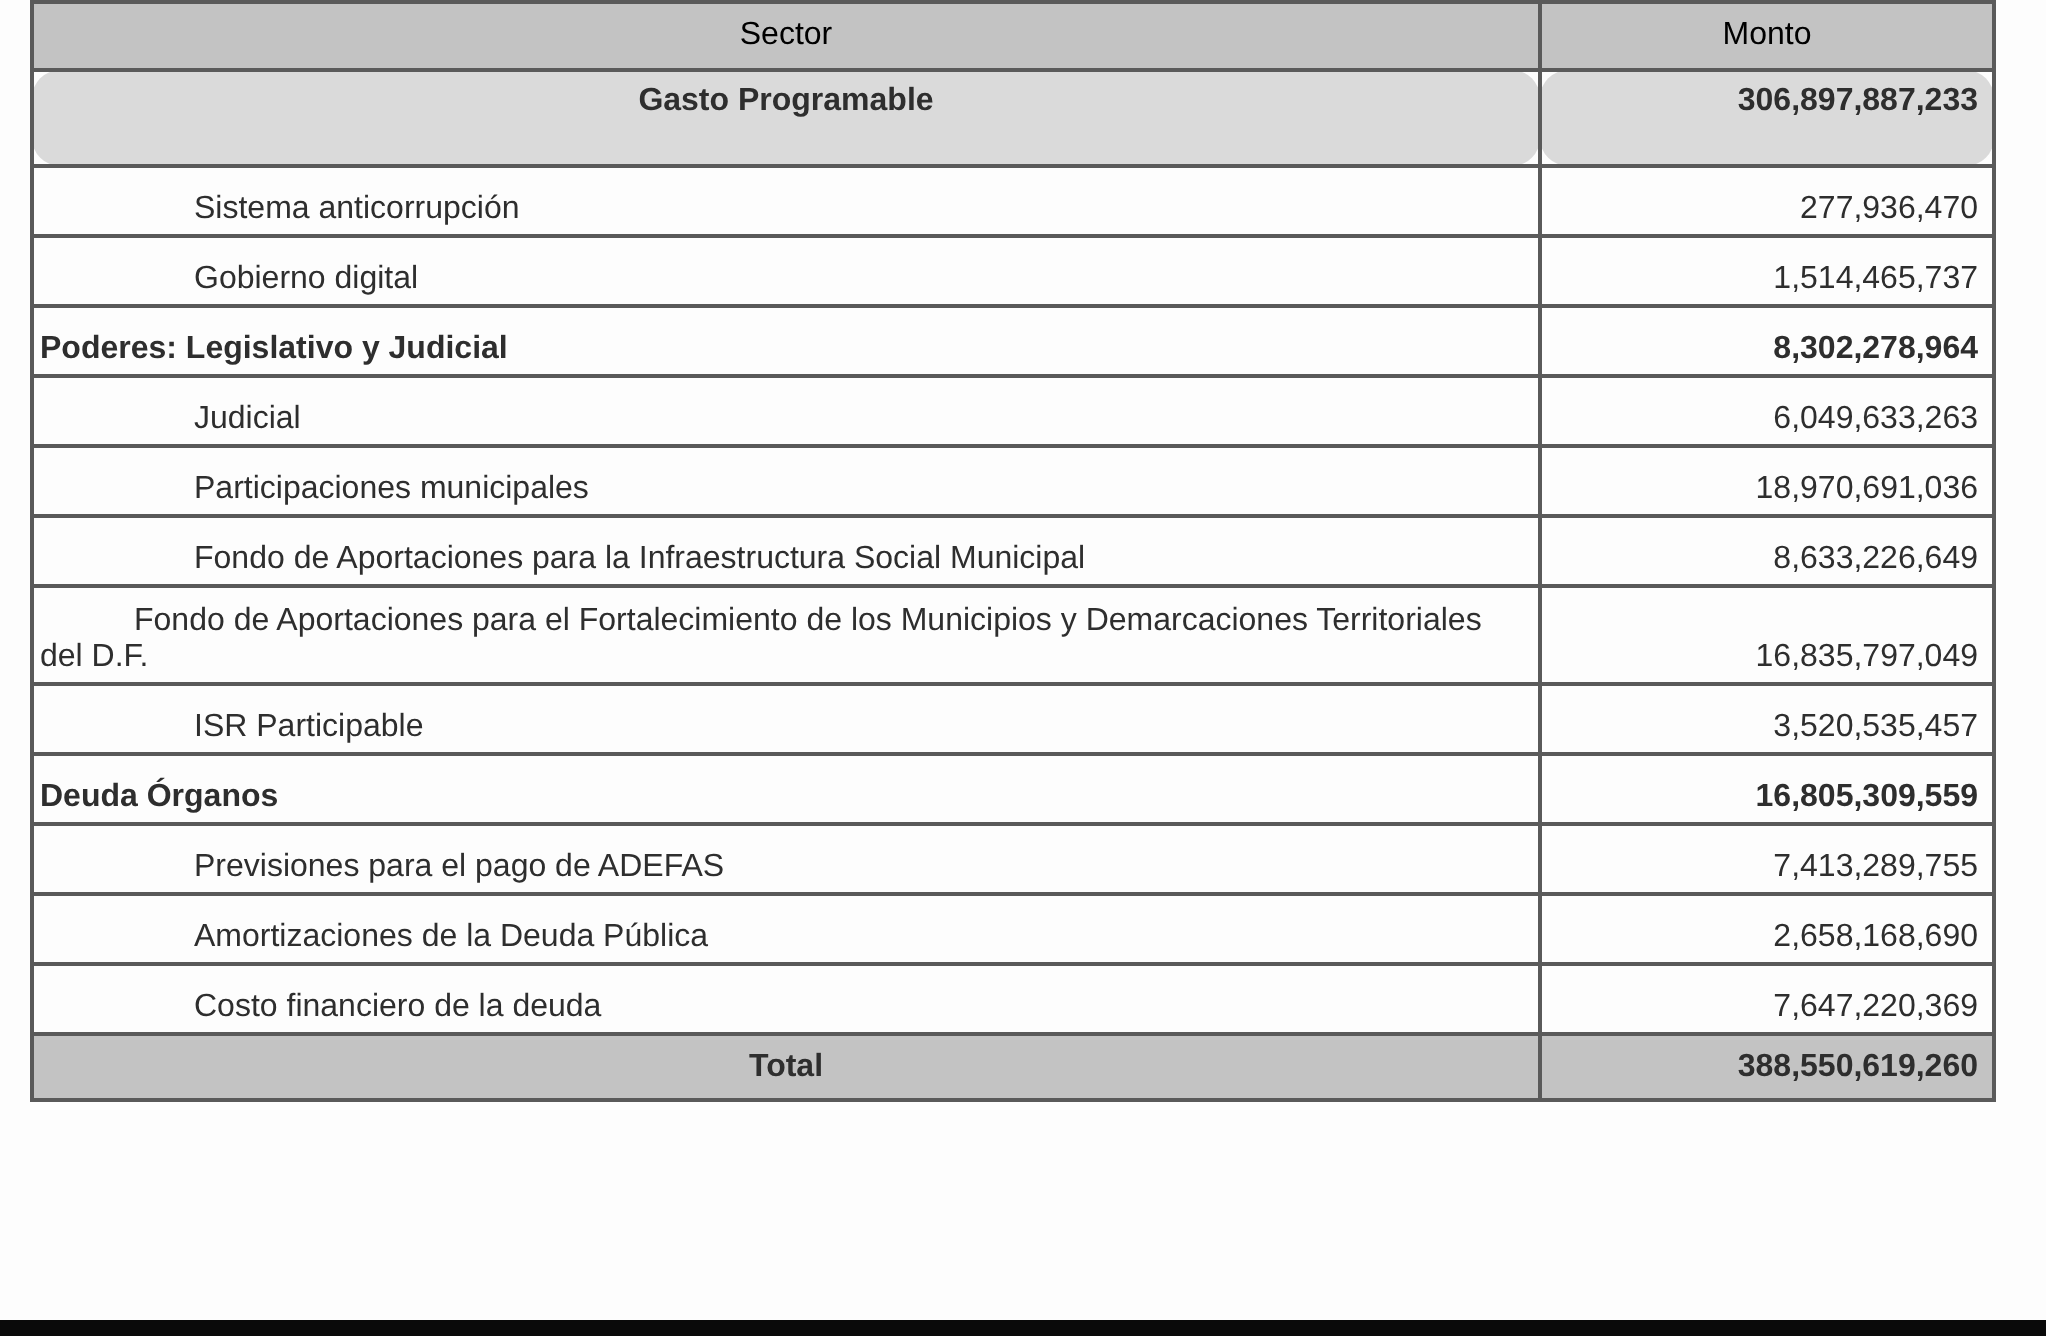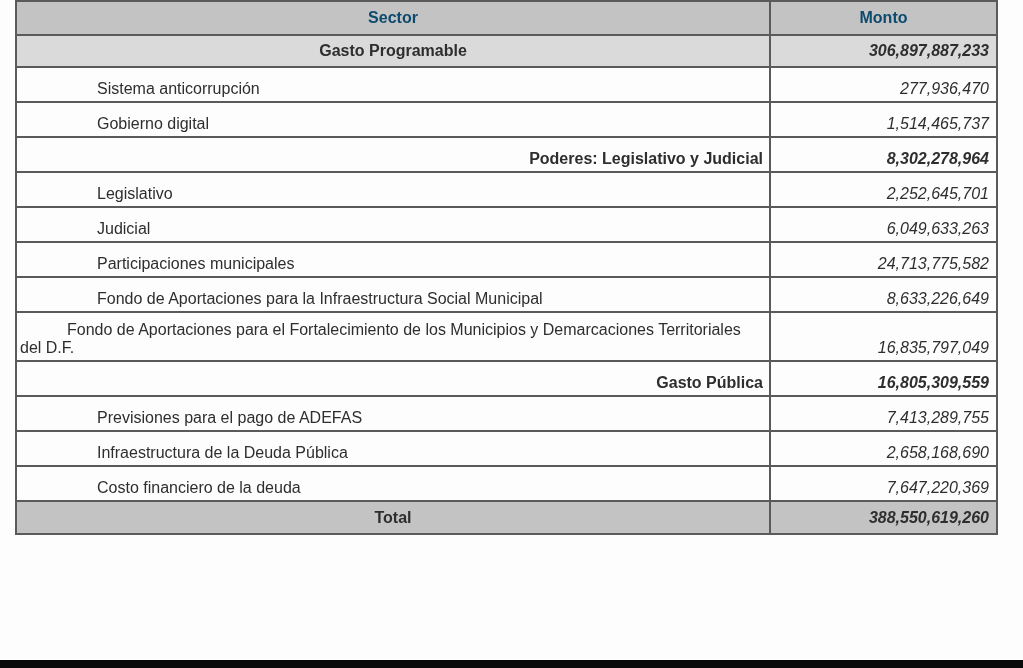--- a/index.html
+++ b/index.html
@@ -24,36 +24,37 @@
   td, th {
     border: 2px solid #5a5a5a;
     padding: 0 6px 0 6px;
     height: 30px;
     vertical-align: bottom;
     line-height: 18px;
     padding-bottom: 3px;
   }
   th {
     background: #c3c3c3;
-    font-weight: bold;
-    color: #0c4a6e;
+    font-weight: normal;
+    color: #000000;
     height: 32px;
     vertical-align: middle;
     padding-bottom: 0;
   }
-  td.num { text-align: right; padding-right: 7px; font-style: italic; }
+  td.num { text-align: right; padding-right: 7px; }
   tr.group td {
     background: #dadada;
     font-weight: bold;
     vertical-align: middle;
-    padding-bottom: 0;
+    padding-bottom: 16px;
     height: 30px;
+    border-radius: 14px;
   }
   tr.group td.label { text-align: center; }
-  tr.section td { font-weight: bold; text-align: right; }
+  tr.section td { font-weight: bold; }
   tr.section td.label { padding-left: 3px; }
   tr.item td.label { padding-left: 80px; }
   tr.item.wrap td.label { padding-left: 3px; text-indent: 47px; line-height: 18px; height: 44px; }
   tr.total td {
     background: #c3c3c3;
     font-weight: bold;
     vertical-align: middle;
     padding-bottom: 0;
     height: 31px;
   }
@@ -89,49 +90,49 @@
       </tr>
       <tr class="item">
         <td class="label">Gobierno digital</td>
         <td class="num">1,514,465,737</td>
       </tr>
       <tr class="section">
         <td class="label">Poderes: Legislativo y Judicial</td>
         <td class="num">8,302,278,964</td>
       </tr>
       <tr class="item">
-        <td class="label">Legislativo</td>
-        <td class="num">2,252,645,701</td>
-      </tr>
-      <tr class="item">
         <td class="label">Judicial</td>
         <td class="num">6,049,633,263</td>
       </tr>
       <tr class="item">
         <td class="label">Participaciones municipales</td>
-        <td class="num">24,713,775,582</td>
+        <td class="num">18,970,691,036</td>
       </tr>
       <tr class="item">
         <td class="label">Fondo de Aportaciones para la Infraestructura Social Municipal</td>
         <td class="num">8,633,226,649</td>
       </tr>
       <tr class="item wrap">
         <td class="label">Fondo de Aportaciones para el Fortalecimiento de los Municipios y Demarcaciones Territoriales del D.F.</td>
         <td class="num">16,835,797,049</td>
       </tr>
+      <tr class="item">
+        <td class="label">ISR Participable</td>
+        <td class="num">3,520,535,457</td>
+      </tr>
       <tr class="section">
-        <td class="label">Gasto Pública</td>
+        <td class="label">Deuda Órganos</td>
         <td class="num">16,805,309,559</td>
       </tr>
       <tr class="item">
         <td class="label">Previsiones para el pago de ADEFAS</td>
         <td class="num">7,413,289,755</td>
       </tr>
       <tr class="item">
-        <td class="label">Infraestructura de la Deuda Pública</td>
+        <td class="label">Amortizaciones de la Deuda Pública</td>
         <td class="num">2,658,168,690</td>
       </tr>
       <tr class="item">
         <td class="label">Costo financiero de la deuda</td>
         <td class="num">7,647,220,369</td>
       </tr>
       <tr class="total">
         <td class="label">Total</td>
         <td class="num">388,550,619,260</td>
       </tr>

